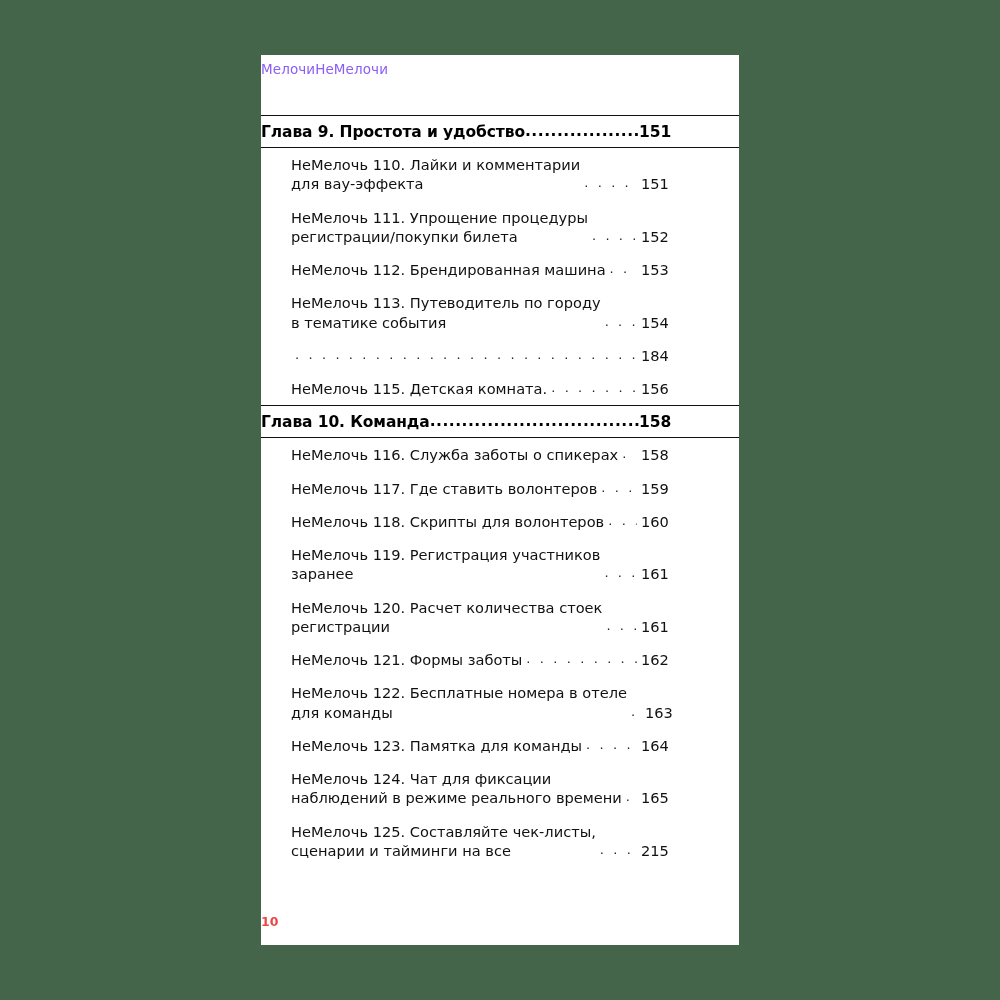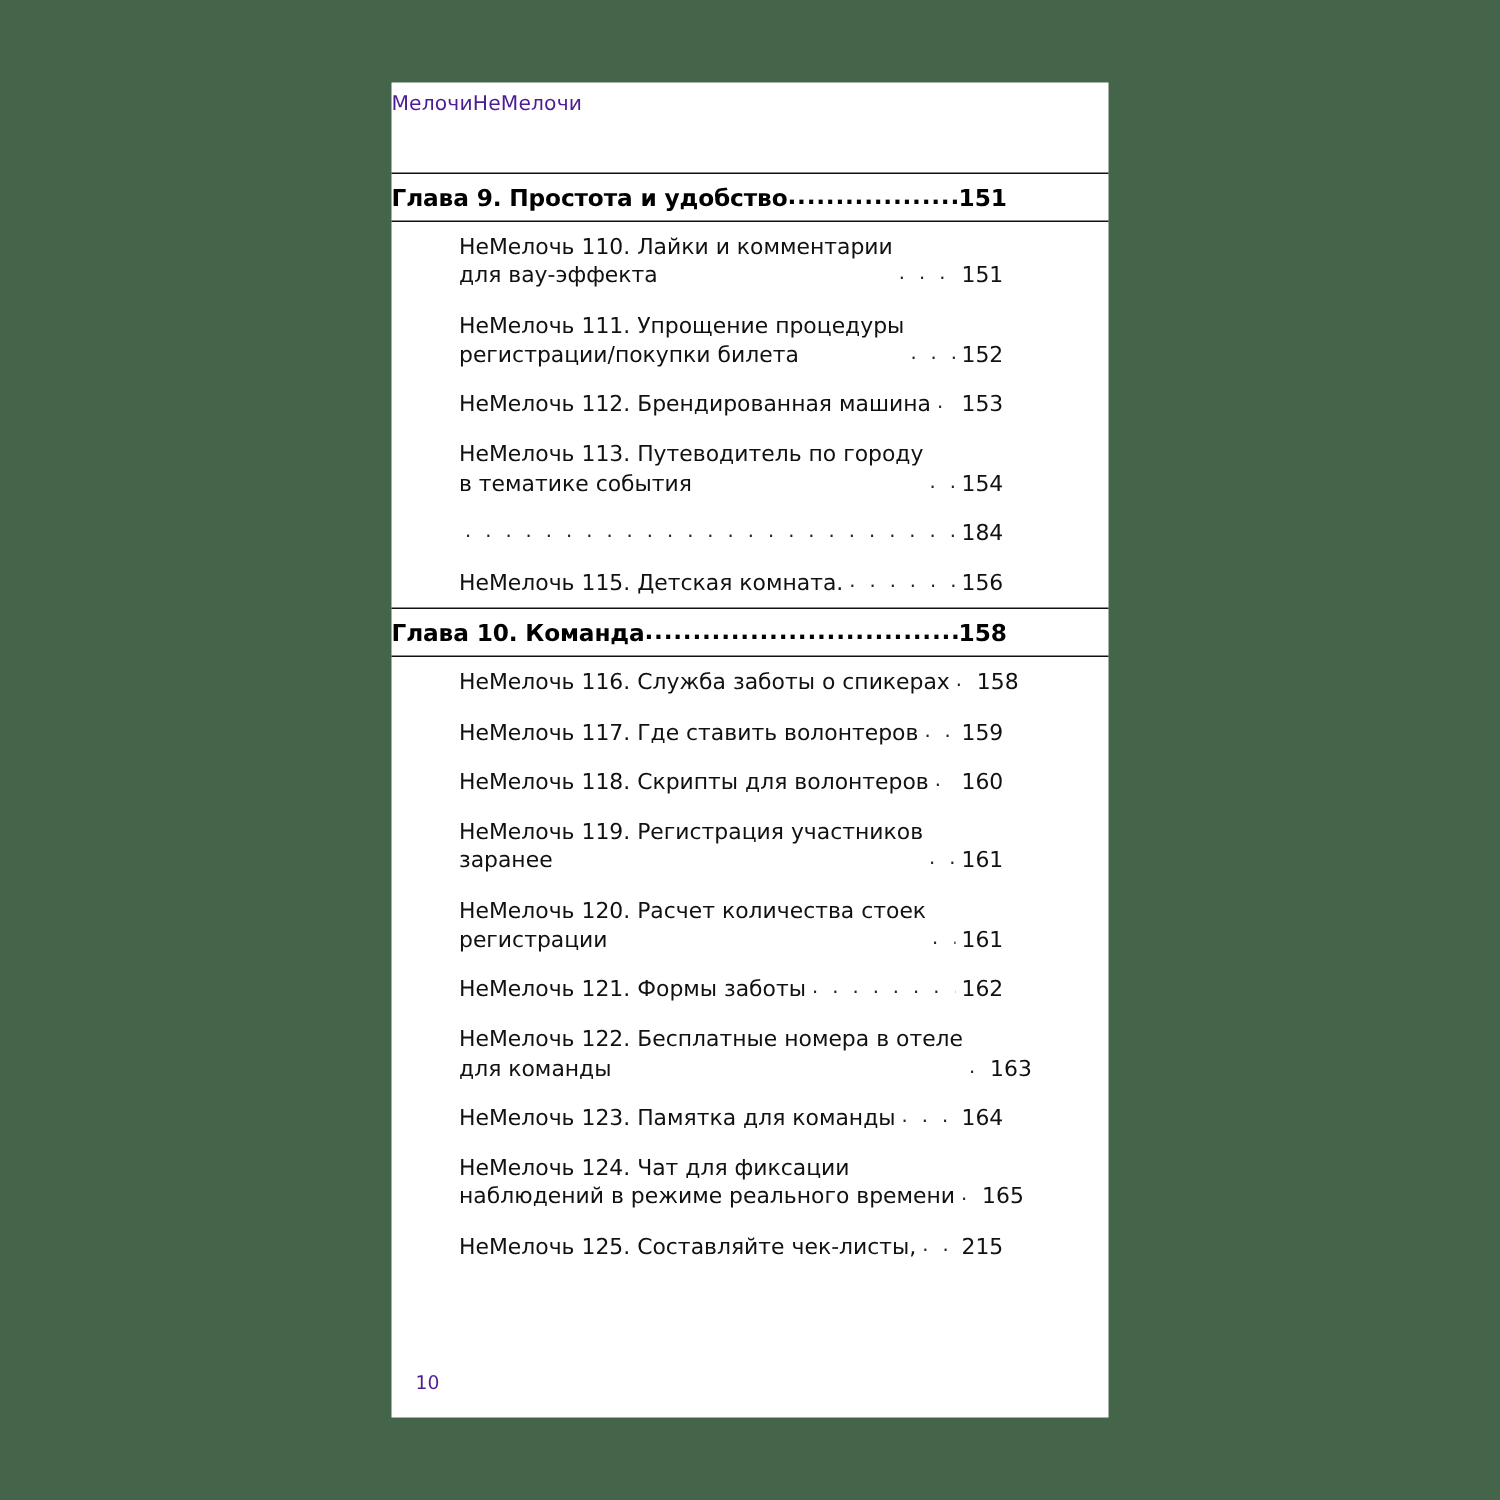--- a/index.html
+++ b/index.html
@@ -21,21 +21,21 @@
     height: 890px;
     background: #ffffff;
     box-sizing: border-box;
     padding: 0;
   }
   .running-head {
     position: absolute;
     left: 0px;
     top: 6px;
     font-size: 13.5px;
-    color: #4c1d95;
+    color: #8b5cf6;
     letter-spacing: 0.1px;
     font-weight: 400;
   }
   .toc {
     position: absolute;
     left: 0px;
     top: 60px;
     width: 406px;
   }
   .chapter-row {
@@ -98,29 +98,29 @@
     font-size: 13px;
     min-width: 10px;
   }
   .entry .pg {
     white-space: nowrap;
     min-width: 26px;
     text-align: right;
     font-size: 14.6px;
   }
   .entry-indent {
-    padding-left: 45px;
+    padding-left: 30px;
   }
   .folio {
     position: absolute;
-    left: 16px;
+    left: 0;
     bottom: 16px;
     font-size: 12.5px;
-    font-weight: normal;
-    color: #4c1d95;
+    font-weight: bold;
+    color: #ef4444;
   }
 </style>
 </head>
 <body>
 
 <div class="page">
 
   <div class="running-head">МелочиНеМелочи</div>
 
   <div class="toc">
@@ -261,20 +261,21 @@
         <span class="l1">НеМелочь 124. Чат для фиксации</span>
         <span class="l2">наблюдений в режиме реального времени</span>
       </span>
       <span class="dots">. . . . . . . . . . . . . . . . . . . . . . . . . . . . . . . . . . . . . . . . . . . . . . . . . . . . . . . . . . . . . . . . . . .</span>
       <span class="pg">165</span>
     </div>
 
     <div class="entry entry-indent">
       <span class="txt">
         <span class="l1">НеМелочь 125. Составляйте чек-листы,</span>
+        <span class="l2">сценарии и тайминги на все</span>
       </span>
       <span class="dots">. . . . . . . . . . . . . . . . . . . . . . . . . . . . . . . . . . . . . . . . . . . . . . . . . . . . . . . . . . . . . . . . . . .</span>
       <span class="pg">215</span>
     </div>
 
   </div>
 
   <div class="folio">10</div>
 </div>
 

